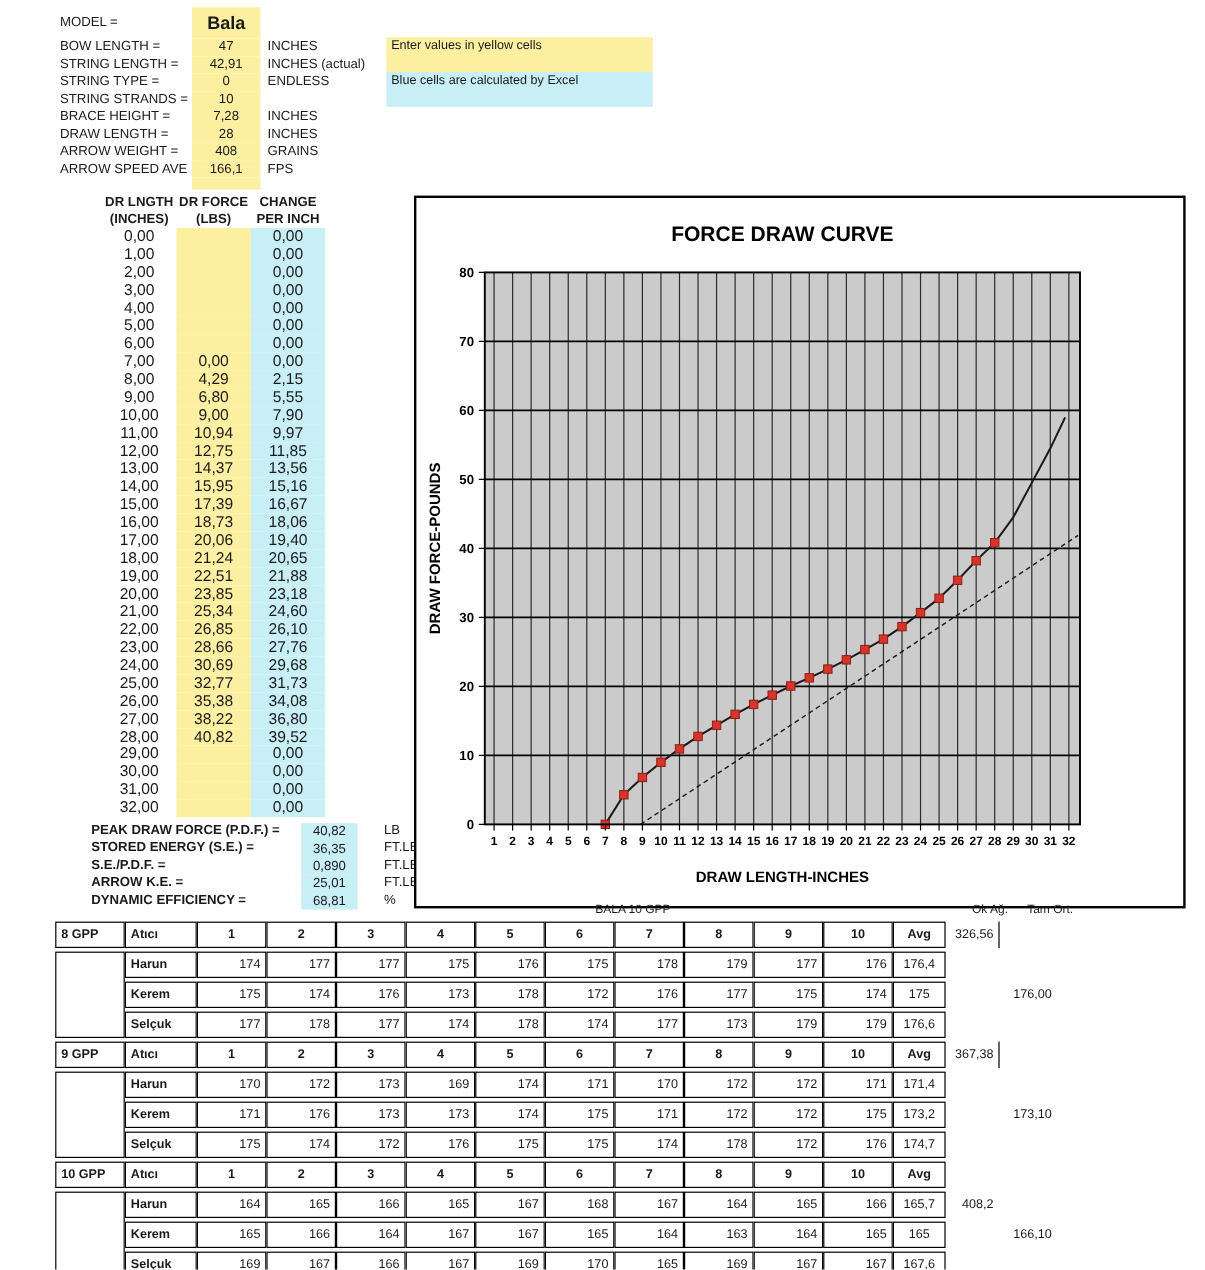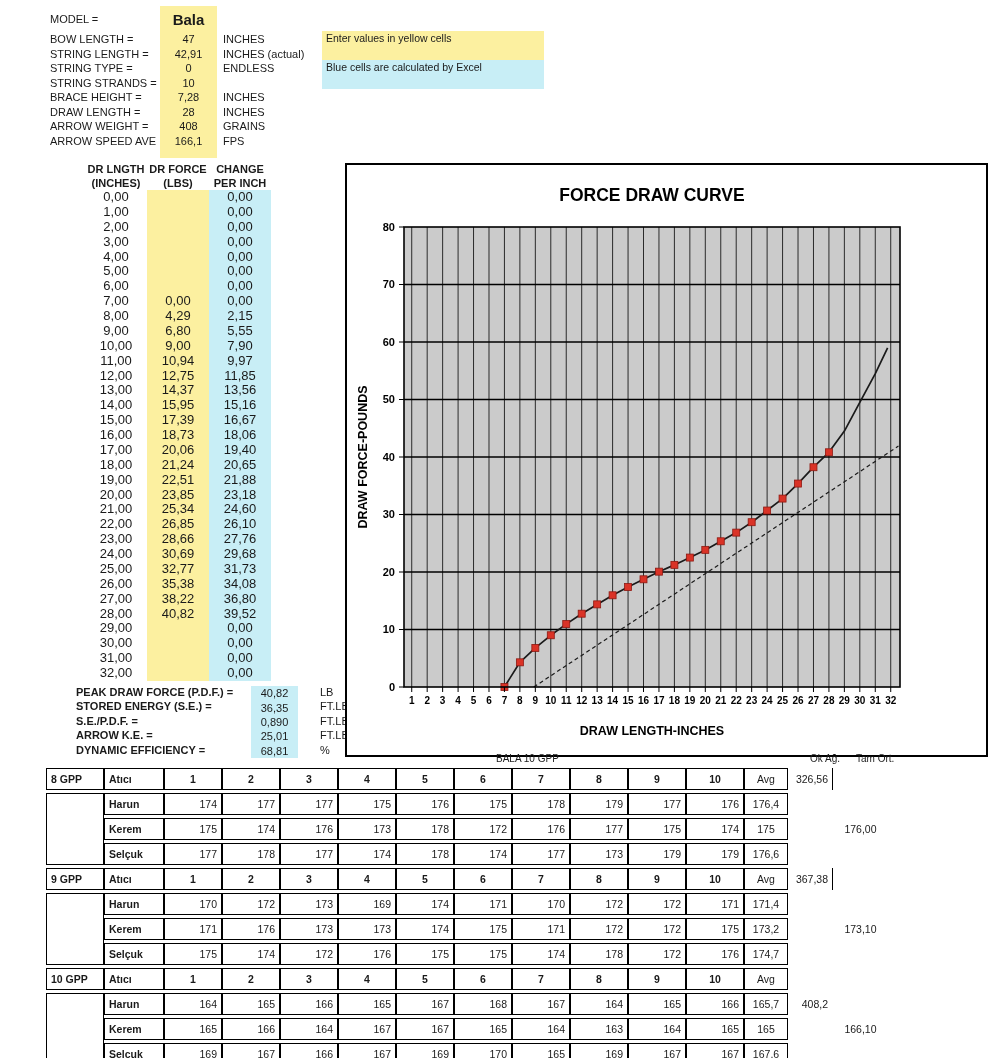--- a/index.html
+++ b/index.html
@@ -39,21 +39,21 @@
   #okag-label{position:absolute;left:810px;top:753px;font-size:10px;}
   #tamort-label{position:absolute;left:856px;top:753px;font-size:10px;}
   table#results{position:absolute;left:46px;top:765px;border-collapse:separate;border-spacing:0 3px;font-size:10.5px;}
   #results td{height:20px;border:1px solid #000;padding:0 4px;background:#fff;}
   #results td.gpp{width:48px;font-weight:bold;text-align:left;}
   #results td.gppspan{width:48px;}
   #results td.name{width:50px;font-weight:bold;text-align:left;margin-left:12px;}
   #results td.num{width:48px;text-align:right;}
   #results td.hnum{width:48px;text-align:center;font-weight:bold;}
   #results td.avg{width:34px;text-align:center;}
-  #results td.avgh{width:34px;text-align:center;font-weight:normal;}
+  #results td.avgh{width:34px;text-align:center;font-weight:bold;}
   #results td.okag{border:none;width:36px;text-align:right;background:transparent;}
   #results td.tamort{border:none;width:48px;text-align:center;background:transparent;}
   #results td.bar{border-left:1.5px solid #000;}
 </style>
 </head>
 <body>
 
 <div id="params">
     <div class="prow model">
       <div class="plabel">MODEL =</div>

